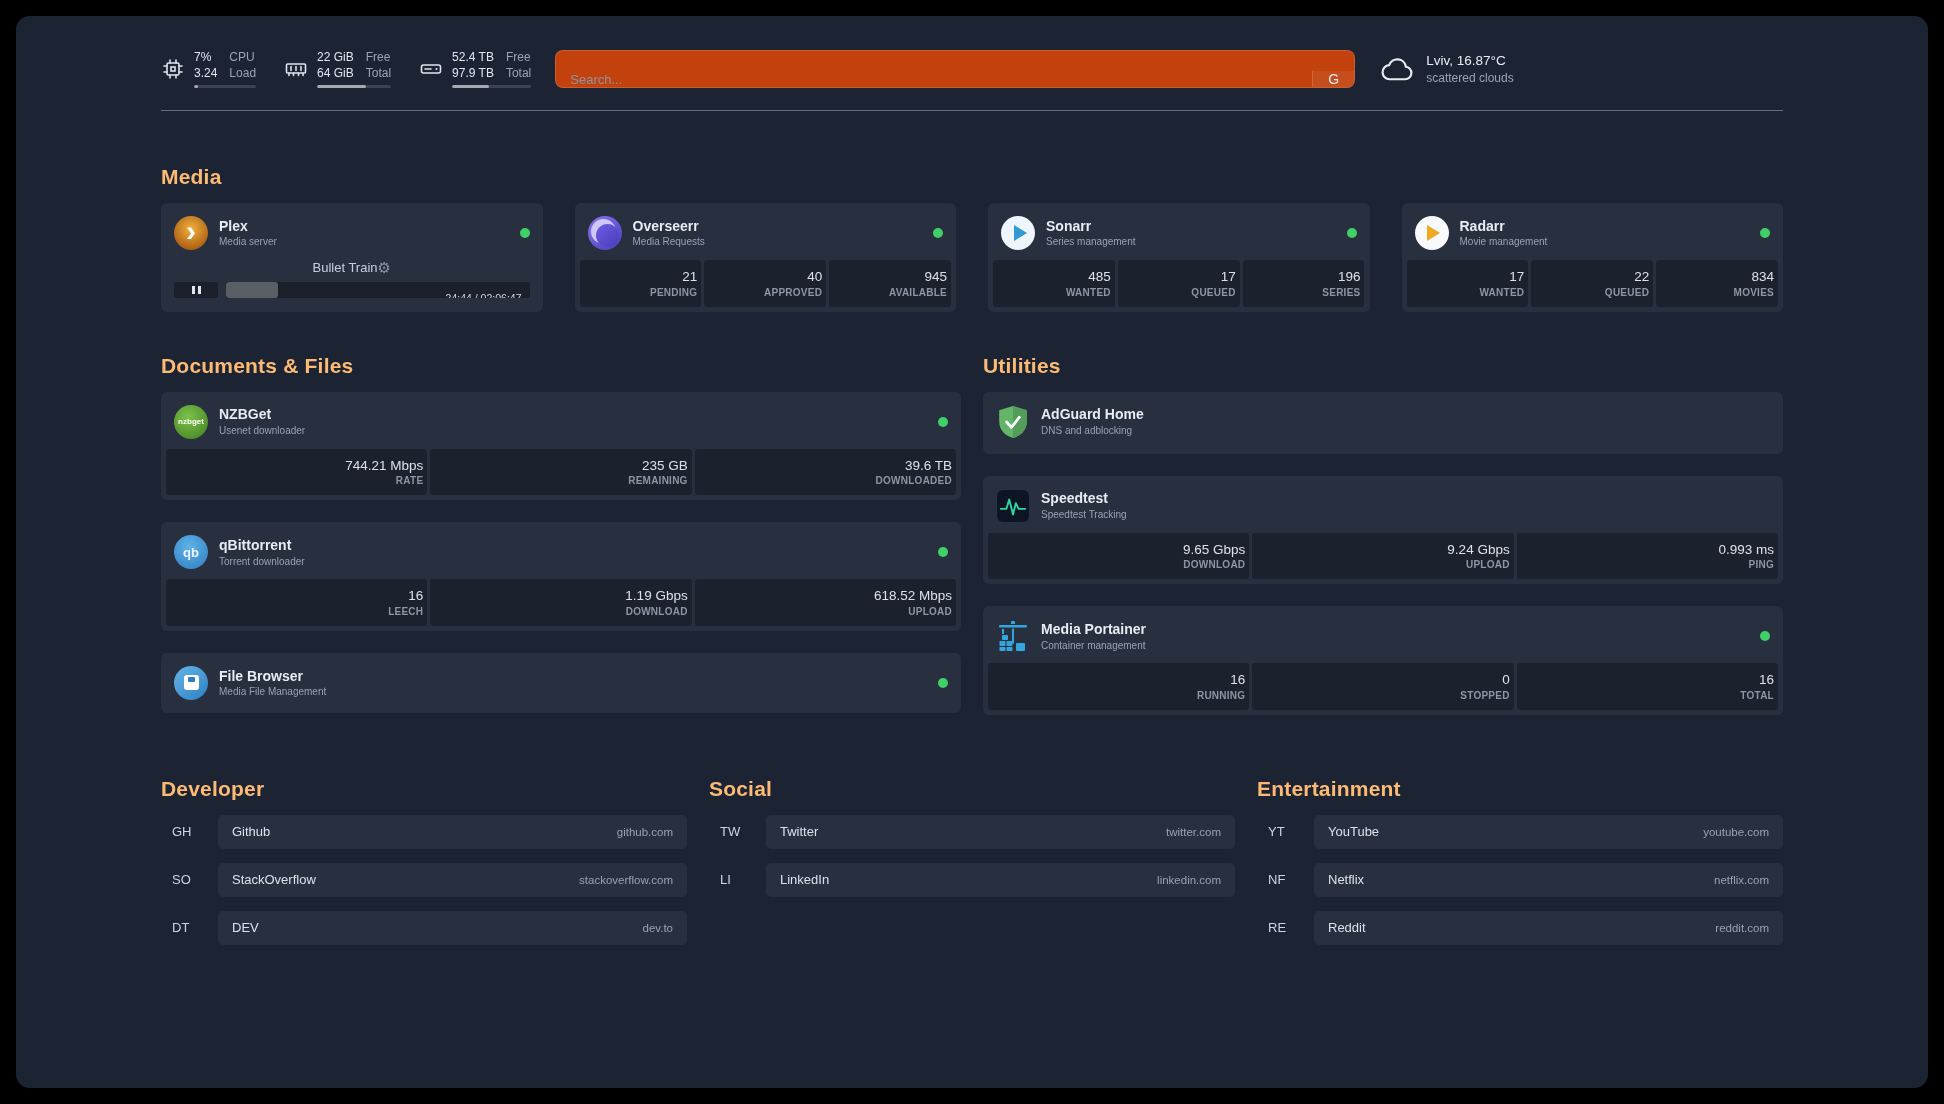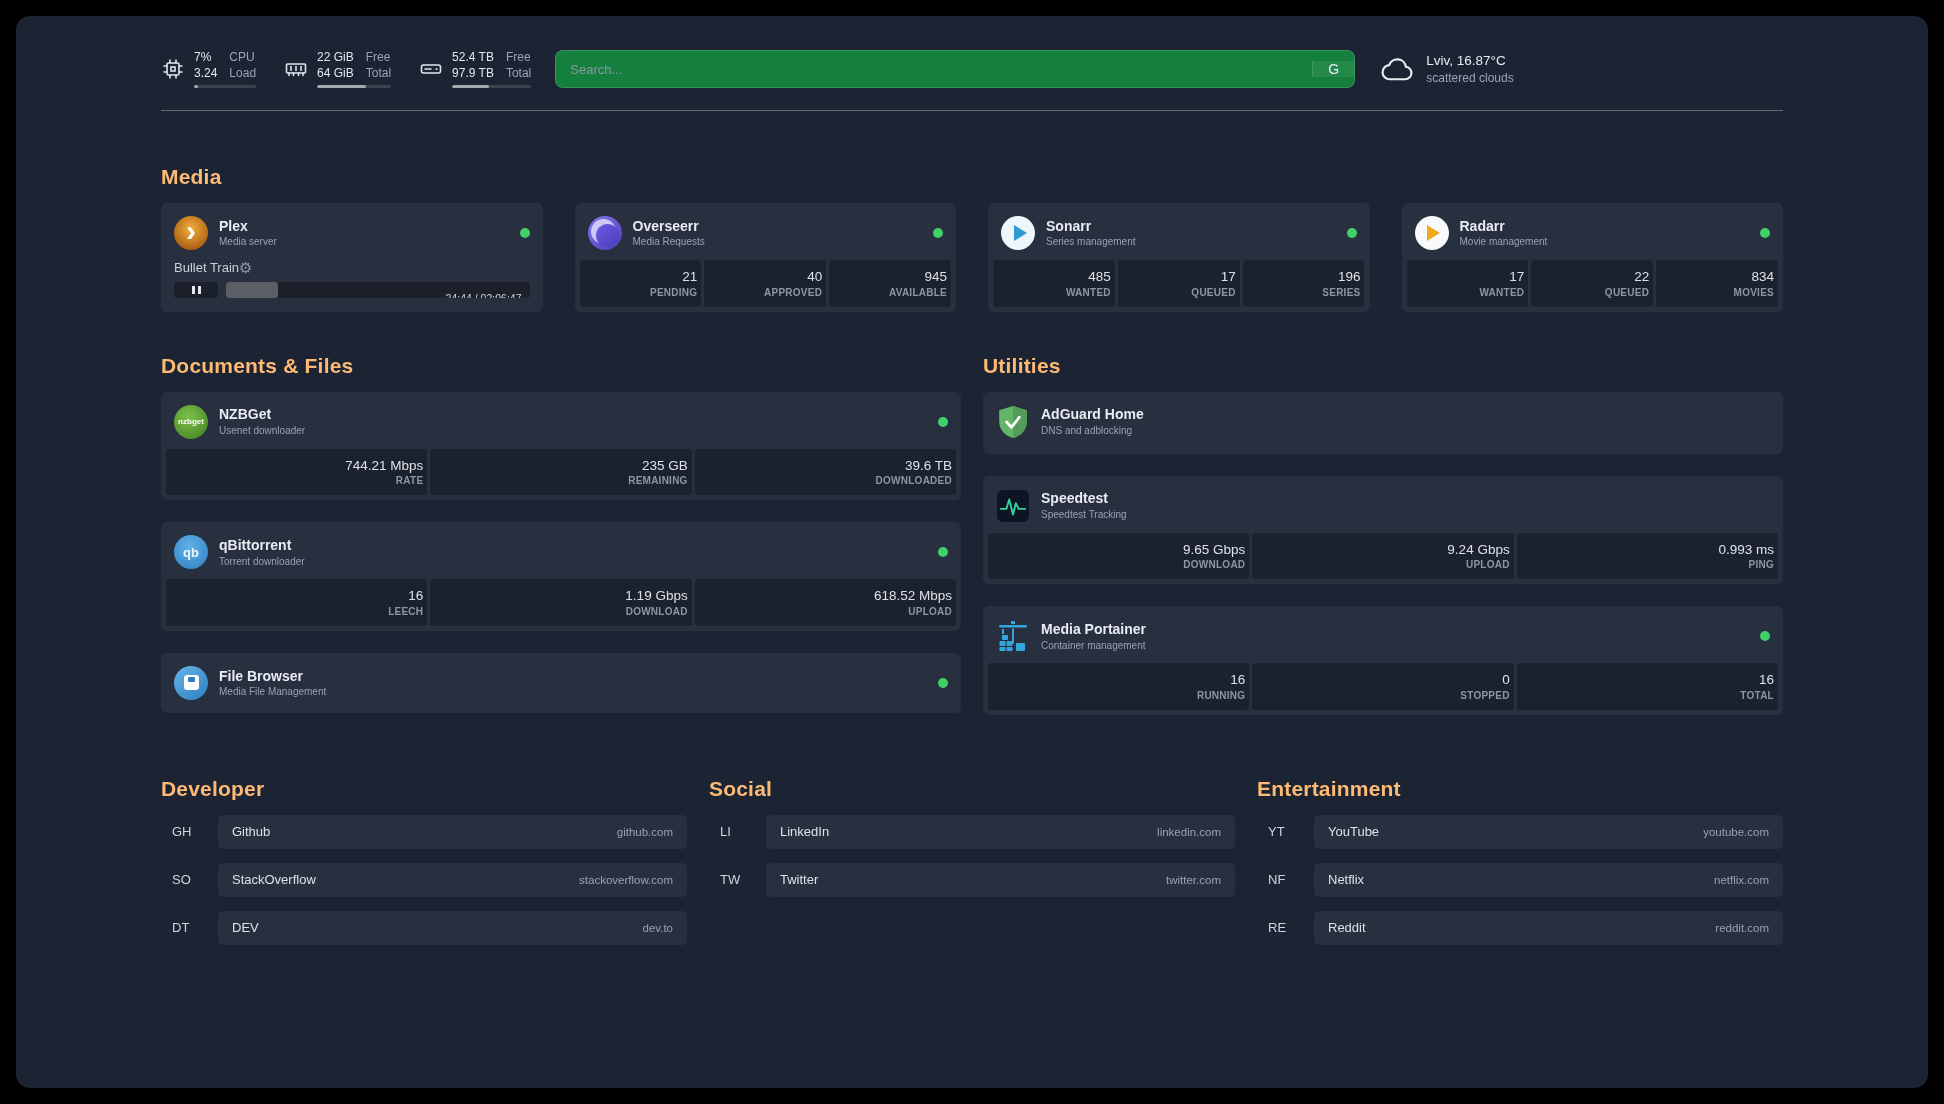--- a/index.html
+++ b/index.html
@@ -21,22 +21,22 @@
   .res-icon { width: 24px; height: 24px; color: #dfe4ec; flex: none; }
   .res-icon svg { width: 100%; height: 100%; display: block; }
   .res-cols { display: flex; gap: 12px; font-size: 12px; }
   .res-vals { color: #e2e7ee; line-height: 1.3; }
   .res-labels { color: #9aa4b4; line-height: 1.3; }
   .res-bar { height: 3px; background: rgba(255,255,255,0.14); border-radius: 2px; margin-top: 4px; position: relative; overflow: hidden; }
   .res-fill { position: absolute; left: 0; top: 0; bottom: 0; background: rgba(255,255,255,0.55); border-radius: 2px; }
 
   .searchbar {
     width: 800px; height: 38px; margin-left: 24px;
-    display: flex; align-items: center;
-    background: #15803d; border: 1px solid rgba(255,255,255,0.15);
+    display: flex; align-items: flex-end;
+    background: #c2410c; border: 1px solid rgba(255,255,255,0.15);
     border-radius: 8px; overflow: hidden;
   }
   .search-input { flex: 1; background: transparent; border: none; outline: none; color: #e2e7ee; padding: 0 14px; font-size: 13px; font-family: inherit; }
   .search-input::placeholder { color: #8d96a6; }
   .search-provider {
     width: 42px; display: flex; align-items: center; justify-content: center;
     color: #e8ecf2; background: rgba(255,255,255,0.07);
     border-left: 1px solid rgba(255,255,255,0.14); font-size: 14px; cursor: pointer;
   }
 
@@ -63,21 +63,21 @@
   .svc-name { font-size: 14px; font-weight: 600; color: #e9ecf2; line-height: 1.25; }
   .svc-desc { font-size: 10px; color: #98a2b3; line-height: 1.3; }
   .status-dot { width: 10px; height: 10px; border-radius: 50%; background: #3fd068; margin-left: auto; flex: none; }
   .stats { display: flex; gap: 3px; }
   .stat { flex: 1; background: rgba(0,0,0,0.28); border-radius: 3px; text-align: right; padding: 8px 4px 9px; }
   .stat-value { font-size: 13.5px; color: #dce1e9; line-height: 1.3; }
   .stat-label { font-size: 10px; font-weight: 700; color: #8d96a6; margin-top: 1px; letter-spacing: 0.25px; }
 
   
   .player { padding: 0 8px 8px; }
-  .player-title-row { display: flex; justify-content: flex-start; align-items: center; margin-bottom: 7px; }
+  .player-title-row { display: flex; justify-content: center; align-items: center; margin-bottom: 7px; }
   .player-title { font-size: 13px; color: #c9d0db; }
   .gear { color: #8d96a6; font-size: 15px; line-height: 1; cursor: pointer; }
   .player-controls { display: flex; gap: 8px; align-items: center; }
   .pause-btn { width: 44px; height: 16px; background: rgba(0,0,0,0.32); border-radius: 3px; display: flex; align-items: center; justify-content: center; gap: 3px; cursor: pointer; flex: none; }
   .pause-btn i { width: 3px; height: 8px; background: #e2e7ee; display: block; }
   .player-track { flex: 1; height: 16px; background: rgba(0,0,0,0.32); border-radius: 3px; position: relative; overflow: hidden; }
   .player-fill { position: absolute; left: 0; top: 0; bottom: 0; background: rgba(255,255,255,0.28); border-radius: 3px; }
   .player-time { position: absolute; right: 8px; top: 8px; line-height: 16px; font-size: 10.5px; color: #cfd6e0; }
 
   
@@ -517,33 +517,33 @@
           <div class="bm-card">
             <span class="bm-name">DEV</span>
             <span class="bm-url">dev.to</span>
           </div>
         </div>
       </div>
 
       <div>
         <div class="section-title">Social</div>
         <div class="bm-row">
+          <div class="bm-abbr">TW</div>
+          <div class="bm-card">
+            <span class="bm-name">Twitter</span>
+            <span class="bm-url">twitter.com</span>
+          </div>
+        </div>
+        <div class="bm-row">
           <div class="bm-abbr">LI</div>
           <div class="bm-card">
             <span class="bm-name">LinkedIn</span>
             <span class="bm-url">linkedin.com</span>
           </div>
         </div>
-        <div class="bm-row">
-          <div class="bm-abbr">TW</div>
-          <div class="bm-card">
-            <span class="bm-name">Twitter</span>
-            <span class="bm-url">twitter.com</span>
-          </div>
-        </div>
       </div>
 
       <div>
         <div class="section-title">Entertainment</div>
         <div class="bm-row">
           <div class="bm-abbr">YT</div>
           <div class="bm-card">
             <span class="bm-name">YouTube</span>
             <span class="bm-url">youtube.com</span>
           </div>

